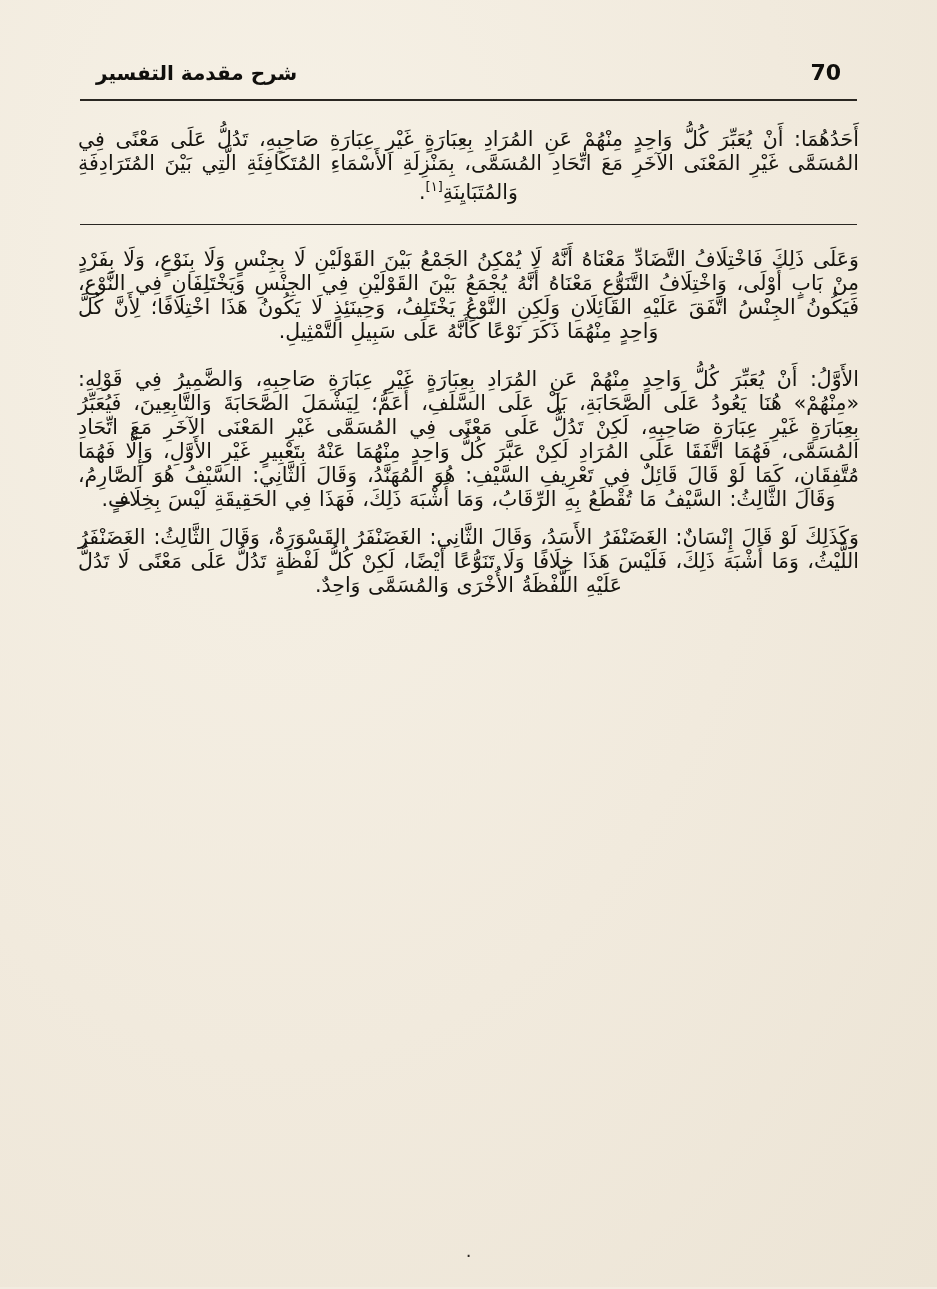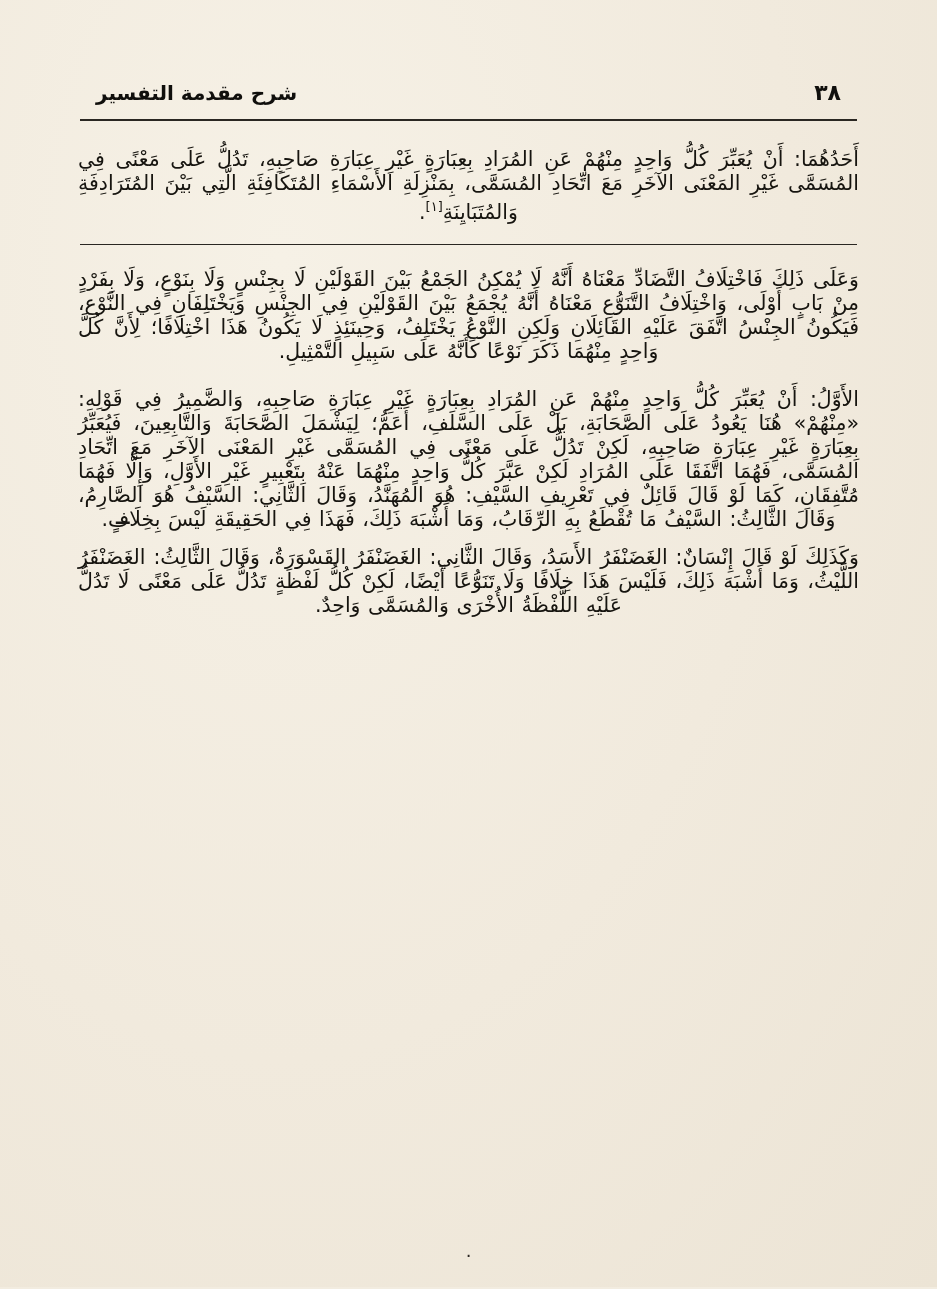--- a/index.html
+++ b/index.html
@@ -12,21 +12,21 @@
     background: #f2ece0;
     font-family: "DejaVu Sans", "Liberation Sans", sans-serif;
     color: #15130f;
     overflow: hidden;
   }
   .page {
     position: relative;
     width: 937px;
     height: 1287px;
     box-sizing: border-box;
-    padding: 80px 78px 40px 78px;
+    padding: 60px 78px 40px 78px;
     background:
       radial-gradient(ellipse at 30% 20%, #f6f1e6 0%, #f1eadd 55%, #ece4d5 100%);
   }
   
   .header {
     display: flex;
     flex-direction: row-reverse;
     align-items: baseline;
     justify-content: space-between;
     padding: 0 18px 0 18px;
@@ -88,21 +88,21 @@
   }
   .top-section p.para { text-align-last: center; }
 </style>
 </head>
 <body>
 
 <div class="page">
 
   <div class="header">
     <div class="book-title">شرح مقدمة التفسير</div>
-    <div class="page-number">٣٨</div>
+    <div class="page-number">70</div>
   </div>
 
   <div class="rule"></div>
 
   <div class="content">
 
     <div class="top-section">
       <p class="para"><span>أَحَدُهُمَا: أَنْ يُعَبِّرَ كُلُّ وَاحِدٍ مِنْهُمْ عَنِ المُرَادِ بِعِبَارَةٍ غَيْرِ عِبَارَةِ صَاحِبِهِ، تَدُلُّ عَلَى مَعْنًى فِي المُسَمَّى غَيْرِ المَعْنَى الآخَرِ مَعَ اتِّحَادِ المُسَمَّى، بِمَنْزِلَةِ الأَسْمَاءِ المُتَكَافِئَةِ الَّتِي بَيْنَ المُتَرَادِفَةِ وَالمُتَبَايِنَةِ</span><span class="footnote-mark">[١]</span><span>.</span></p>
     </div>
 

